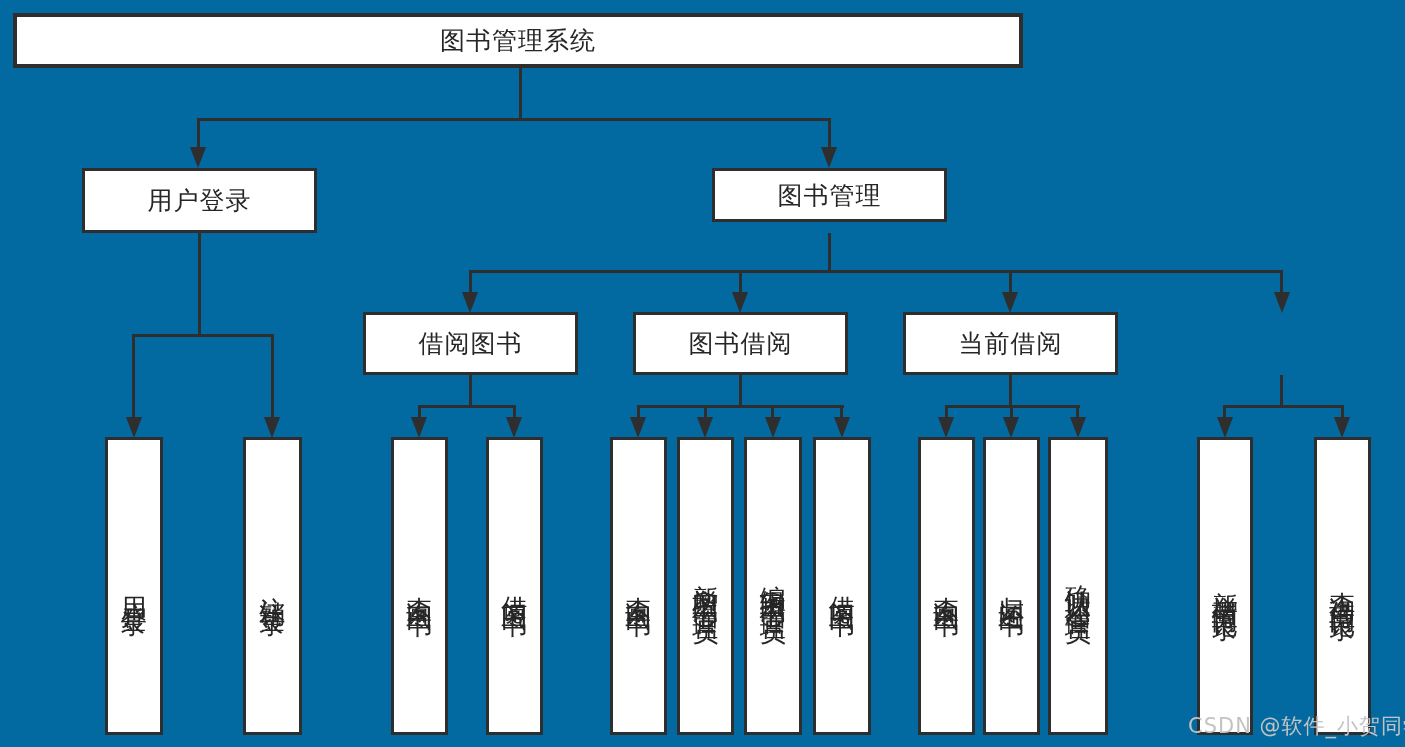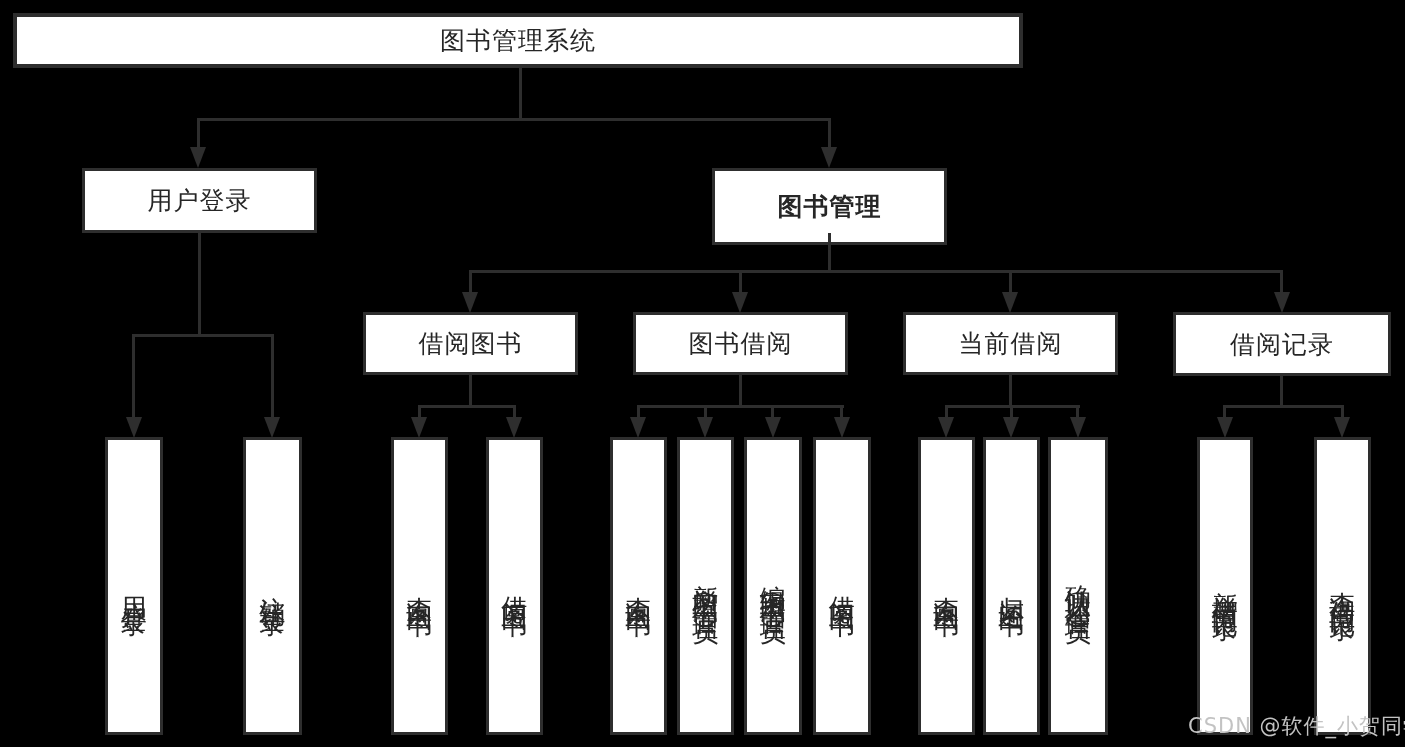--- a/index.html
+++ b/index.html
@@ -1,17 +1,17 @@
 <!DOCTYPE html>
 <html><head>
 <meta charset="utf-8">
 <style>
   html,body{margin:0;padding:0;background:#ffffff;}
   .stage{
-    position:relative;width:1405px;height:747px;background:#000000;overflow:hidden;
+    position:relative;width:1405px;height:747px;background:#0369a1;overflow:hidden;
     font-family:"DejaVu Sans","Liberation Sans",sans-serif;color:#262626;
   }
   .box{
     position:absolute;box-sizing:border-box;background:#ffffff;
     border:3px solid #2e2e2e;display:flex;align-items:center;justify-content:center;
   }
   .hbox{font-size:25px;letter-spacing:1px;white-space:nowrap;}
   .root{border-width:4px;}
   .vbox .vtext{
     writing-mode:vertical-rl;text-orientation:mixed;
@@ -41,21 +41,21 @@
   <div class="vline" style="left:519px;top:68px;height:52px;"></div>
   <div class="hline" style="left:197px;top:118px;width:634px;"></div>
   <div class="vline" style="left:197px;top:118px;height:32px;"></div>
   <div class="arrow" style="left:190px;top:147px;"></div>
   <div class="vline" style="left:828px;top:118px;height:32px;"></div>
   <div class="arrow" style="left:821px;top:147px;"></div>
 
   <div class="box hbox" style="left:82px;top:168px;width:235px;height:65px;">
     <span>用户登录</span>
   </div>
-  <div class="box hbox" style="left:712px;top:168px;width:235px;height:77px;font-weight:bold;">
+  <div class="box hbox" style="left:712px;top:168px;width:235px;height:54px;">
     <span>图书管理</span>
   </div>
 
   <div class="vline" style="left:198px;top:233px;height:104px;"></div>
   <div class="hline" style="left:133px;top:334px;width:141px;"></div>
   <div class="vline" style="left:132px;top:334px;height:85px;"></div>
   <div class="arrow" style="left:126px;top:417px;"></div>
   <div class="vline" style="left:271px;top:334px;height:85px;"></div>
   <div class="arrow" style="left:264px;top:417px;"></div>
 
@@ -71,23 +71,20 @@
   <div class="arrow" style="left:1274px;top:292px;"></div>
 
   <div class="box hbox" style="left:363px;top:312px;width:215px;height:63px;">
     <span>借阅图书</span>
   </div>
   <div class="box hbox" style="left:903px;top:312px;width:215px;height:63px;">
     <span>当前借阅</span>
   </div>
   <div class="box hbox" style="left:633px;top:312px;width:215px;height:63px;">
     <span>图书借阅</span>
-  </div>
-  <div class="box hbox" style="left:1173px;top:312px;width:218px;height:64px;">
-    <span>借阅记录</span>
   </div>
 
   <div class="vline" style="left:469px;top:375px;height:33px;"></div>
   <div class="hline" style="left:418px;top:405px;width:98px;"></div>
   <div class="vline" style="left:418px;top:405px;height:14px;"></div>
   <div class="arrow" style="left:411px;top:417px;"></div>
   <div class="vline" style="left:513px;top:405px;height:14px;"></div>
   <div class="arrow" style="left:506px;top:417px;"></div>
 
   <div class="vline" style="left:739px;top:375px;height:33px;"></div>

